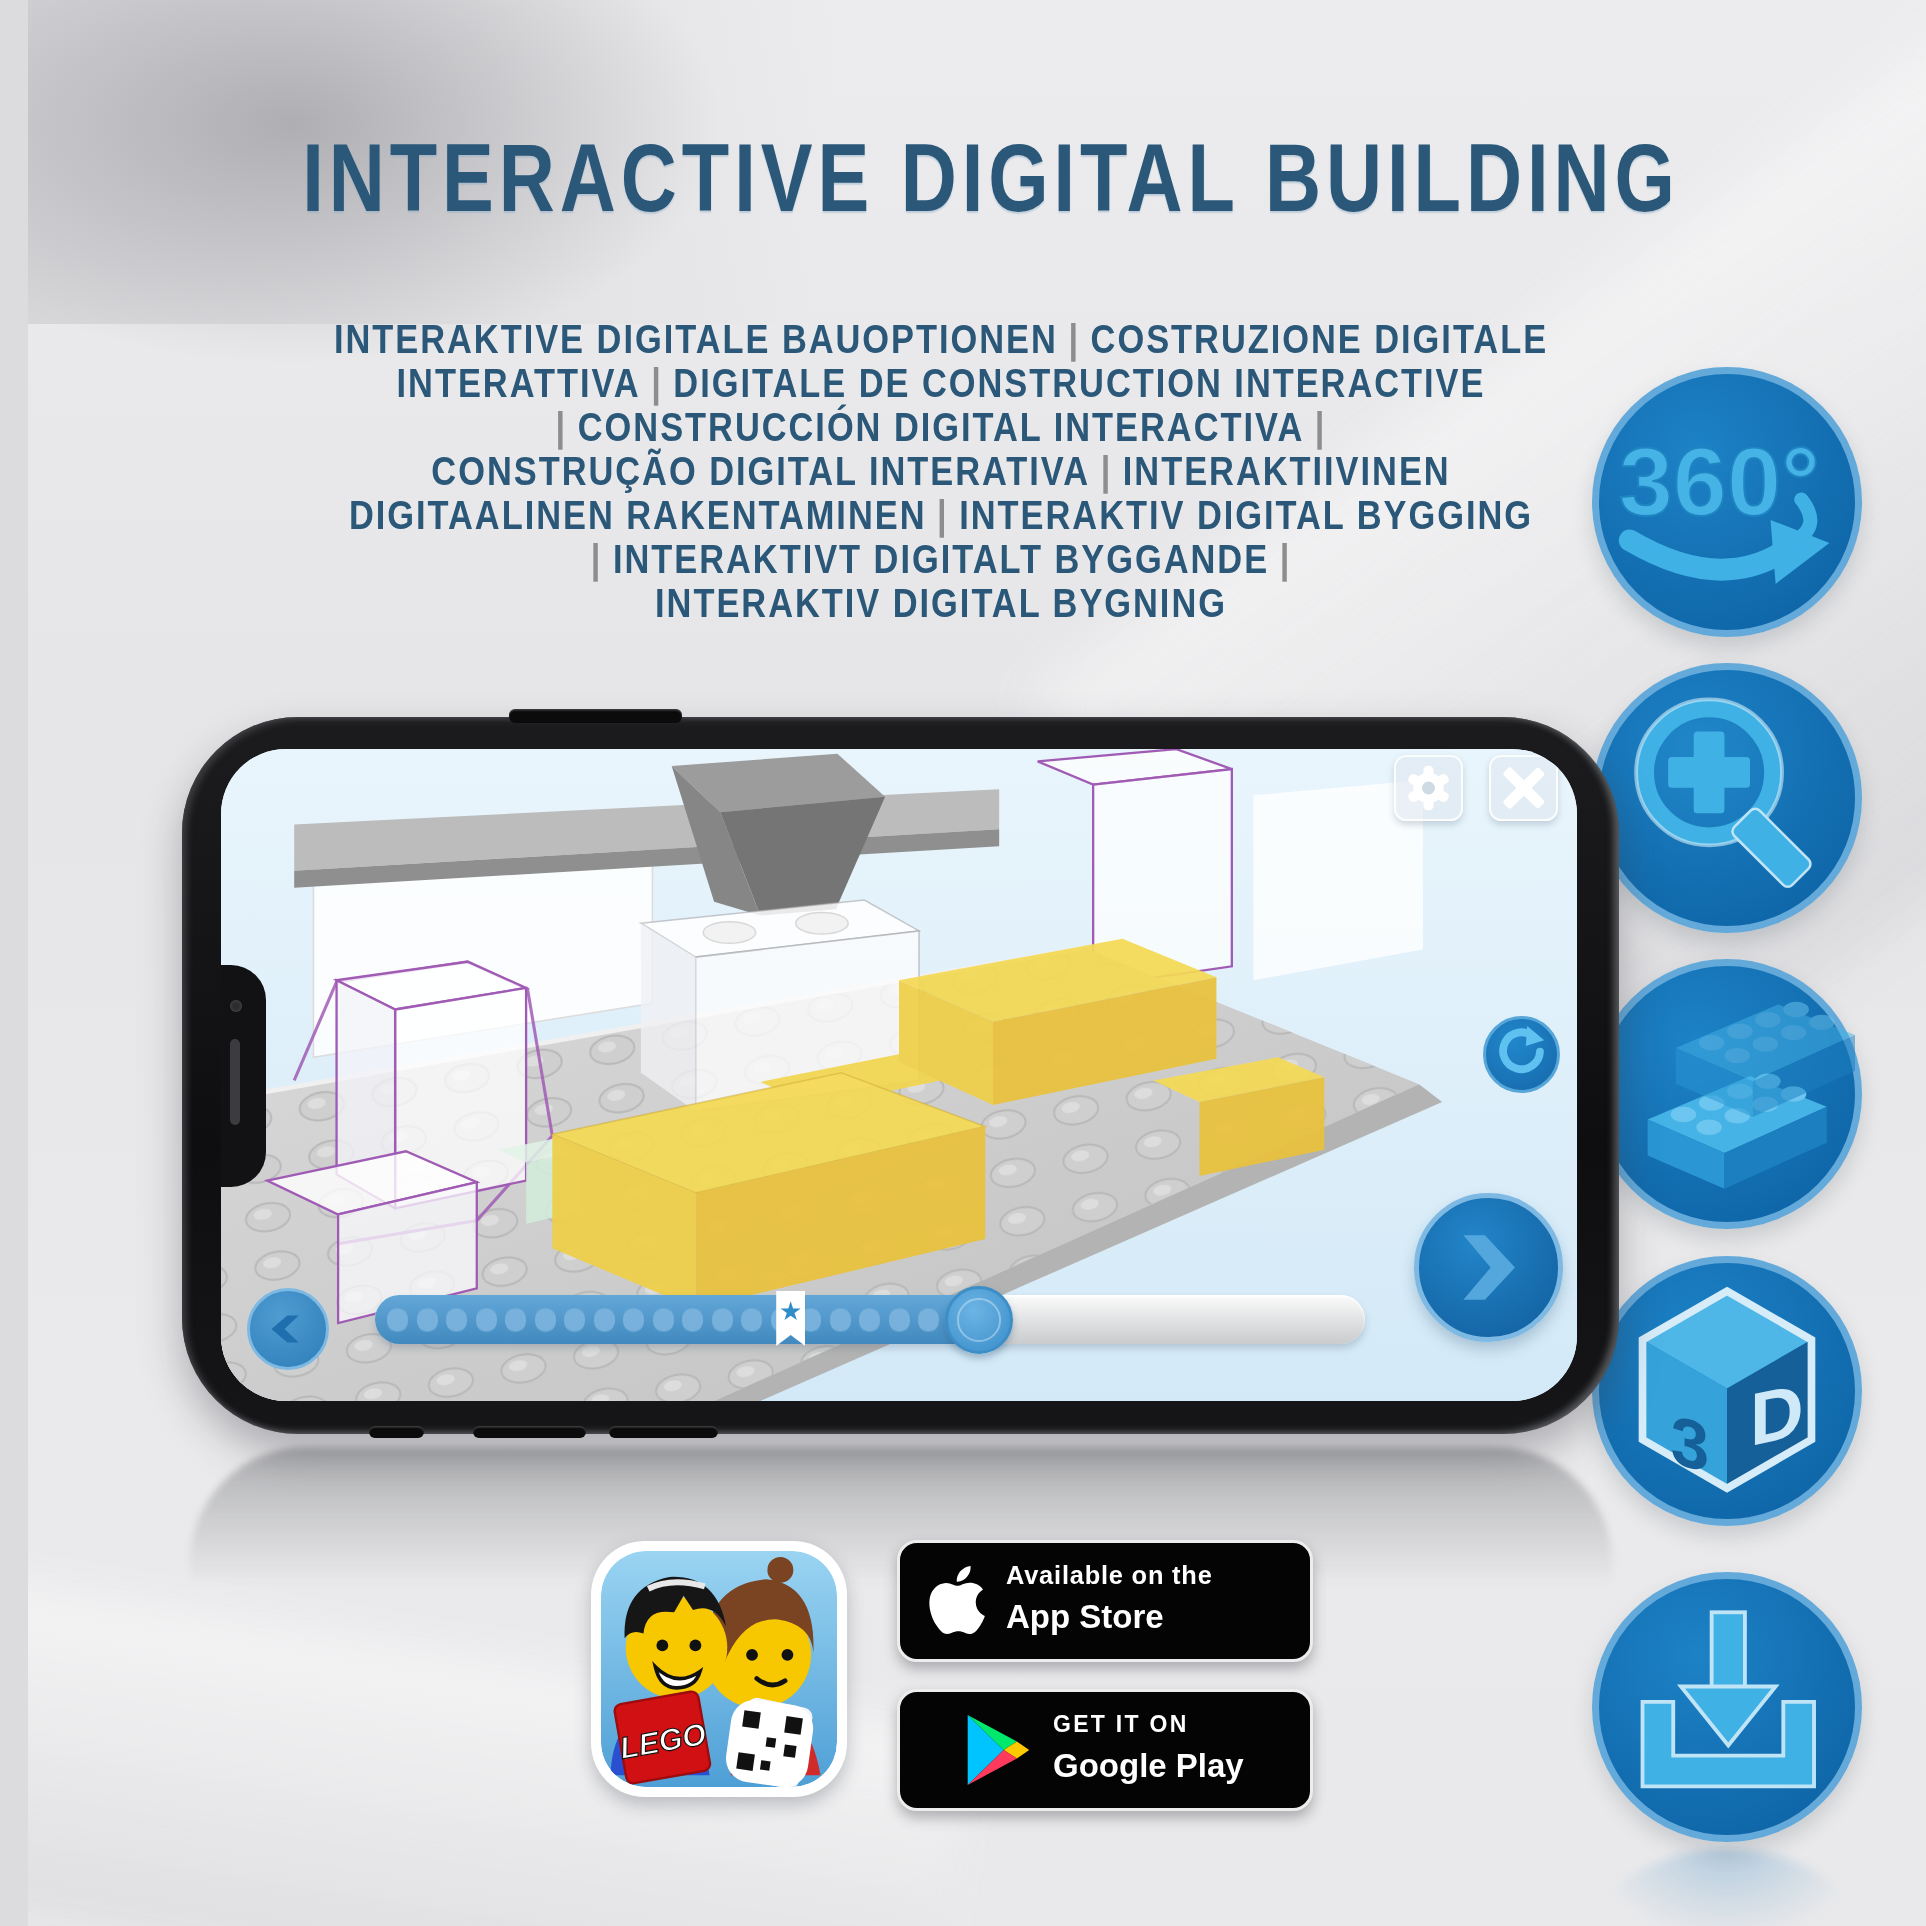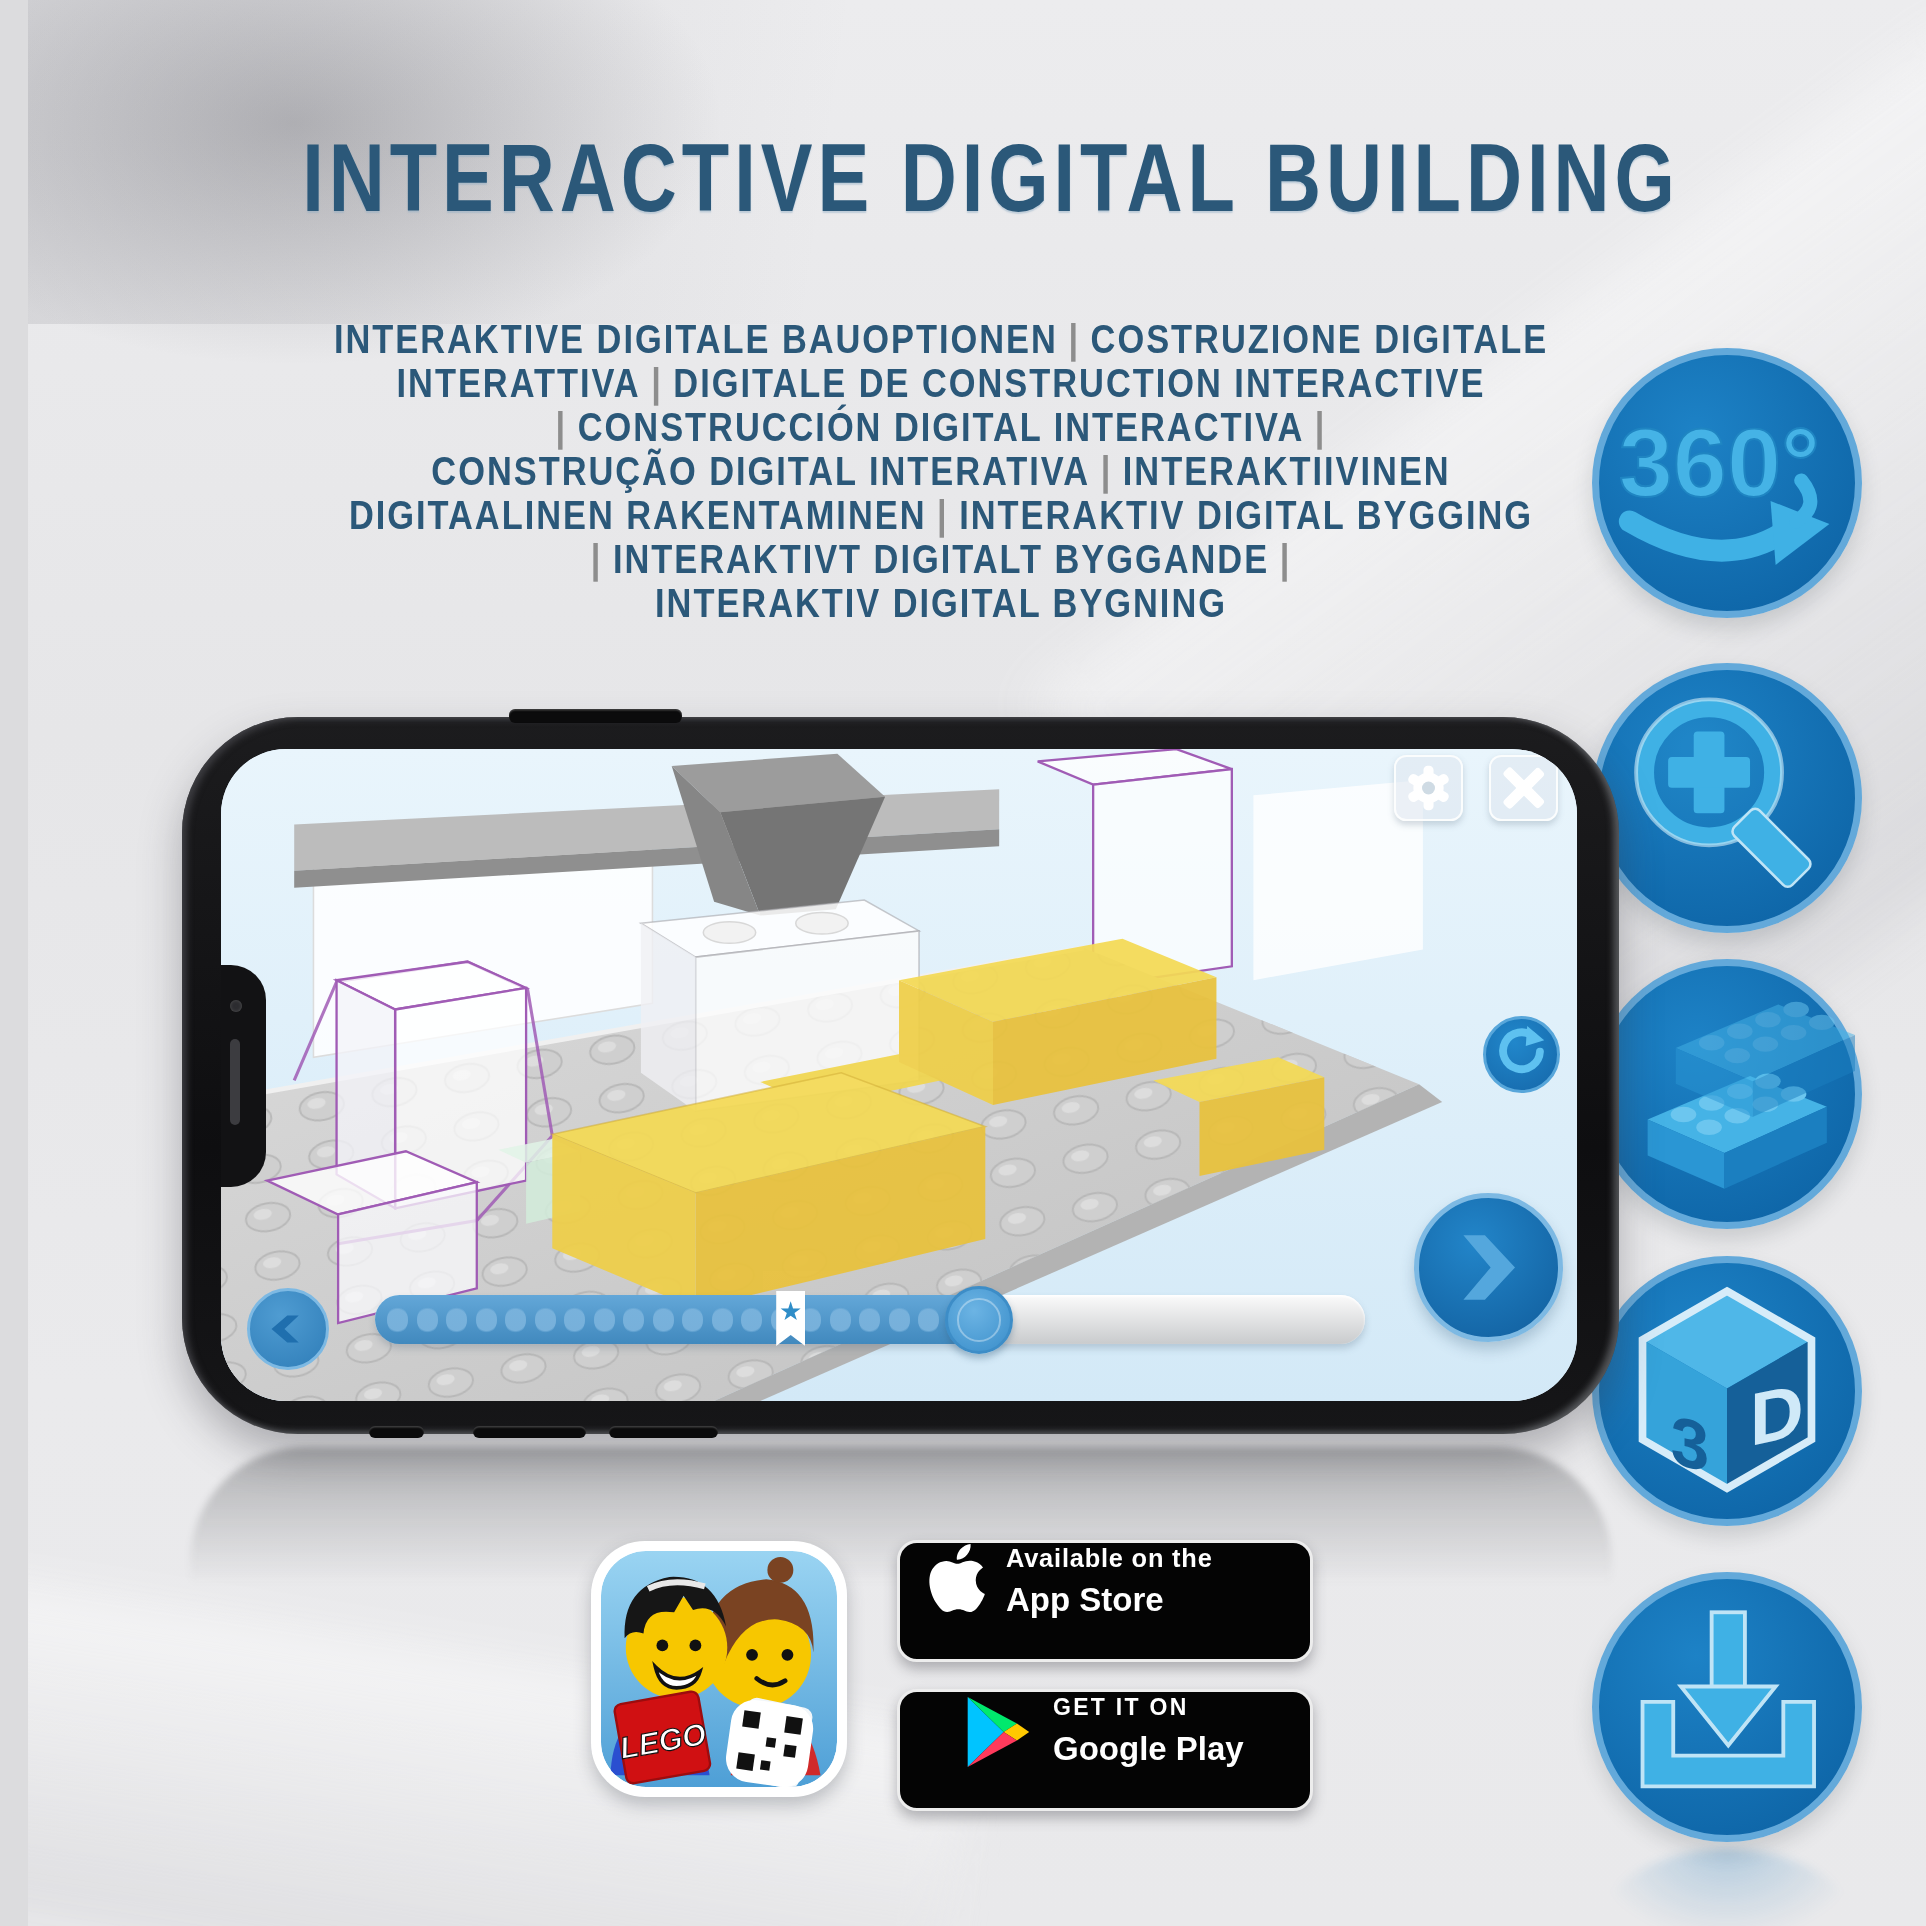--- a/index.html
+++ b/index.html
@@ -30,21 +30,21 @@
     color:#2b5879;white-space:nowrap;}
   .subtitle .pipe{color:#8d8d8d;font-weight:bold;margin:0 12.3px;}
 
   
   .icon-col{position:absolute;left:1564px;top:0;width:274px;}
   .feat{position:absolute;left:0;width:270px;height:270px;border-radius:50%;
     background:radial-gradient(circle at 38% 30%,#1d82c6,#0f67a9 78%);
     border:7px solid #63a9da;box-sizing:border-box;
     box-shadow:0 10.8px 20px rgba(60,70,80,.18);}
   .feat svg{position:absolute;left:0;top:0;width:100%;height:100%;}
-  .feat-1{top:348px}.feat-2{top:663px}.feat-3{top:959px}.feat-4{top:1256px}.feat-5{top:1572px}
+  .feat-1{top:367px}.feat-2{top:663px}.feat-3{top:959px}.feat-4{top:1256px}.feat-5{top:1572px}
   .feat-reflect{position:absolute;left:1564px;width:270px;height:92px;border-radius:50%/100% 100% 0 0;
     background:radial-gradient(ellipse at 50% 0,rgba(17,115,184,.25),rgba(17,115,184,0) 70%);
     filter:blur(4.6px);}
 
   
   .phone{position:absolute;left:154px;top:717px;width:1437px;height:717px;border-radius:116px;
     background:linear-gradient(180deg,#1c1c1e,#0e0e10 60%,#161618);
     box-shadow:inset -5.4px -2.3px 7px rgba(190,195,200,.38),inset 4.6px 2.3px 7px rgba(70,70,75,.8),
       0 20px 42px rgba(60,60,68,.35);}
   .phone-btn{position:absolute;background:#0b0b0c;border-radius:6.2px;
@@ -102,21 +102,21 @@
     border-radius:116px 116px 31px 31px;
     background:linear-gradient(180deg,rgba(40,42,46,.30),rgba(40,42,46,0) 85%);
     filter:blur(3.9px);}
 
   
   .app-icon{position:absolute;left:563px;top:1541px;width:256px;height:256px;border-radius:54px;
     background:#fff;box-shadow:0 7.7px 17px rgba(70,75,85,.3);}
   .app-icon svg{position:absolute;left:10px;top:10px;width:236px;height:236px;border-radius:45px;}
   .badge{position:absolute;left:869px;width:416px;height:122px;border-radius:20px;background:#040404;
     border:3.1px solid #ededed;box-sizing:border-box;box-shadow:0 6.2px 12.3px rgba(60,60,70,.35);
-    display:flex;align-items:flex-start;color:#fff;}
+    display:flex;align-items:center;color:#fff;}
   .badge-appstore{top:1540px;}
   .badge-gplay{top:1689px;padding-left:36px;}
   .badge .logo{flex:0 0 auto;margin-left:26px;}
   .badge .txt{margin-left:20px;display:flex;flex-direction:column;}
   .badge .small{font-size:25.4px;letter-spacing:0.8px;line-height:31px;font-weight:bold;}
   .badge-gplay .small{font-weight:bold;letter-spacing:2.3px;font-size:23px;}
   .badge .big{font-size:33px;font-weight:bold;line-height:51px;letter-spacing:0;}
 </style>
 </head>
 <body>

